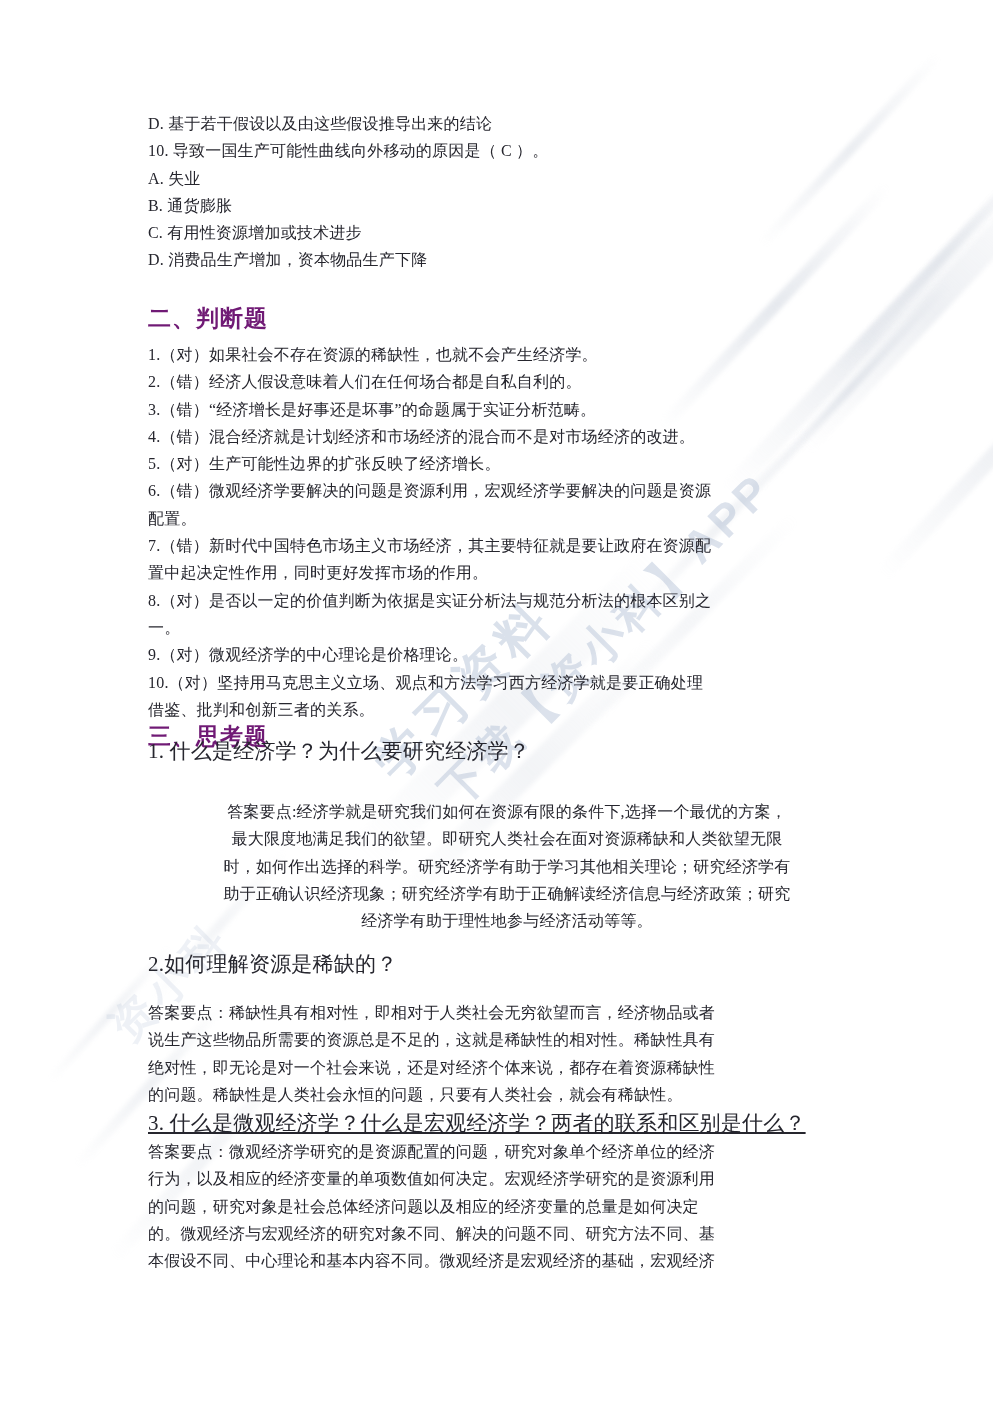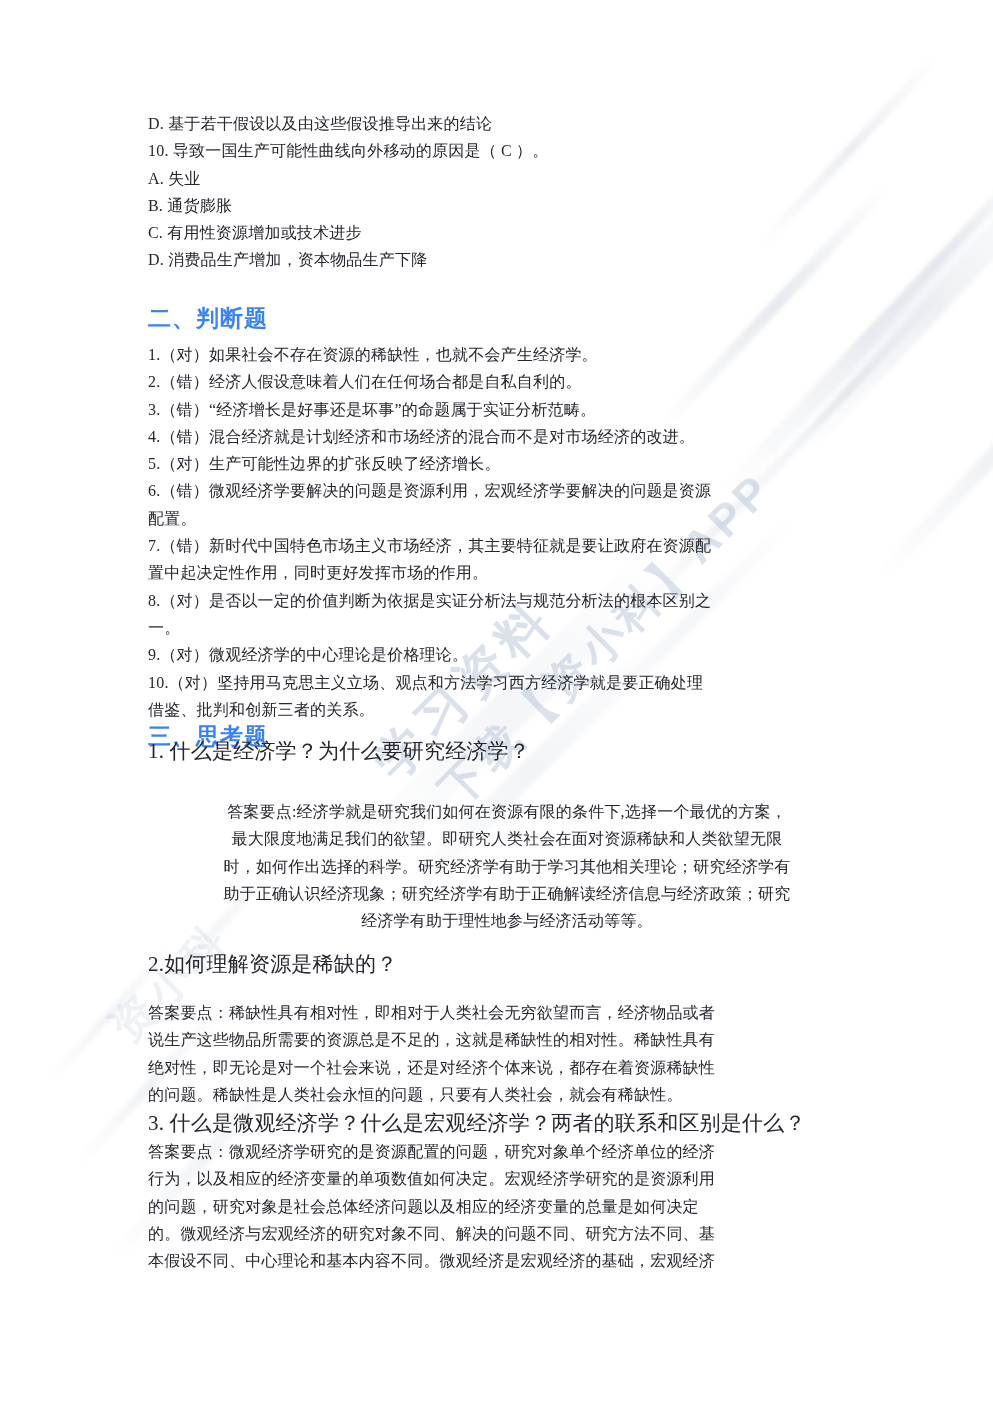--- a/index.html
+++ b/index.html
@@ -20,21 +20,21 @@
     line-height:27.3px;
     white-space:pre-line;
     letter-spacing:0.2px;
   }
   .heading{
     position:absolute;
     left:148px;
     font-family:"Liberation Sans","DejaVu Sans",sans-serif;
     font-weight:bold;
     font-size:23px;
-    color:#3b82f6;
+    color:#701a75;
     letter-spacing:1px;
   }
   .question{font-size:21px;}
   
   .wm-text{
     position:absolute;
     font-family:"Liberation Sans","DejaVu Sans",sans-serif;
     font-weight:bold;
     transform-origin:left center;
     transform:rotate(-45deg);
@@ -126,20 +126,20 @@
 时，如何作出选择的科学。研究经济学有助于学习其他相关理论；研究经济学有
 助于正确认识经济现象；研究经济学有助于正确解读经济信息与经济政策；研究
 经济学有助于理性地参与经济活动等等。</div>
 
   <div class="textblock question" style="top:951px;">2.如何理解资源是稀缺的？</div>
   <div class="textblock" style="top:999px;">答案要点：稀缺性具有相对性，即相对于人类社会无穷欲望而言，经济物品或者
 说生产这些物品所需要的资源总是不足的，这就是稀缺性的相对性。稀缺性具有
 绝对性，即无论是对一个社会来说，还是对经济个体来说，都存在着资源稀缺性
 的问题。稀缺性是人类社会永恒的问题，只要有人类社会，就会有稀缺性。</div>
 
-  <div class="textblock question" style="top:1110px;">3. 什么是微观经济学？什么是宏观经济学？两者的联系和区别是什么？</div>
+  <div class="textblock question" style="top:1110px;text-decoration:underline;">3. 什么是微观经济学？什么是宏观经济学？两者的联系和区别是什么？</div>
   <div class="textblock" style="top:1138px;">答案要点：微观经济学研究的是资源配置的问题，研究对象单个经济单位的经济
 行为，以及相应的经济变量的单项数值如何决定。宏观经济学研究的是资源利用
 的问题，研究对象是社会总体经济问题以及相应的经济变量的总量是如何决定
 的。微观经济与宏观经济的研究对象不同、解决的问题不同、研究方法不同、基
 本假设不同、中心理论和基本内容不同。微观经济是宏观经济的基础，宏观经济</div>
 
 </div>
 
 </body></html>

